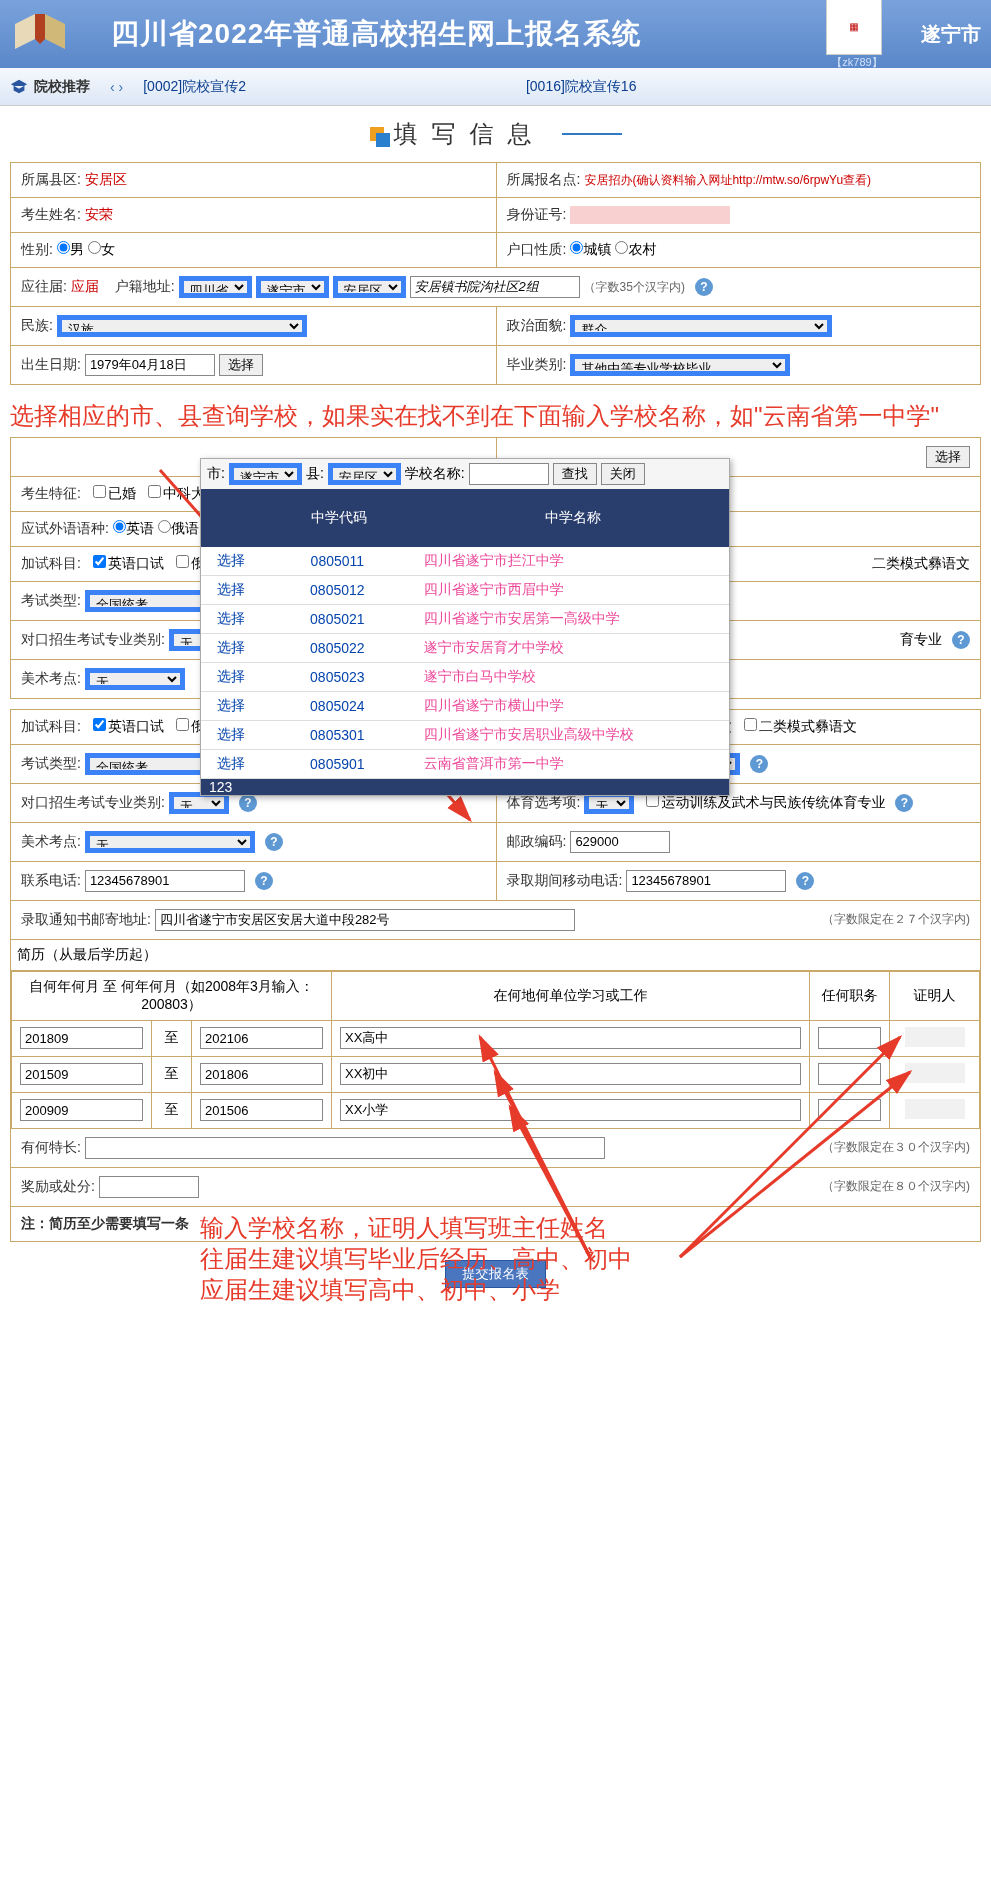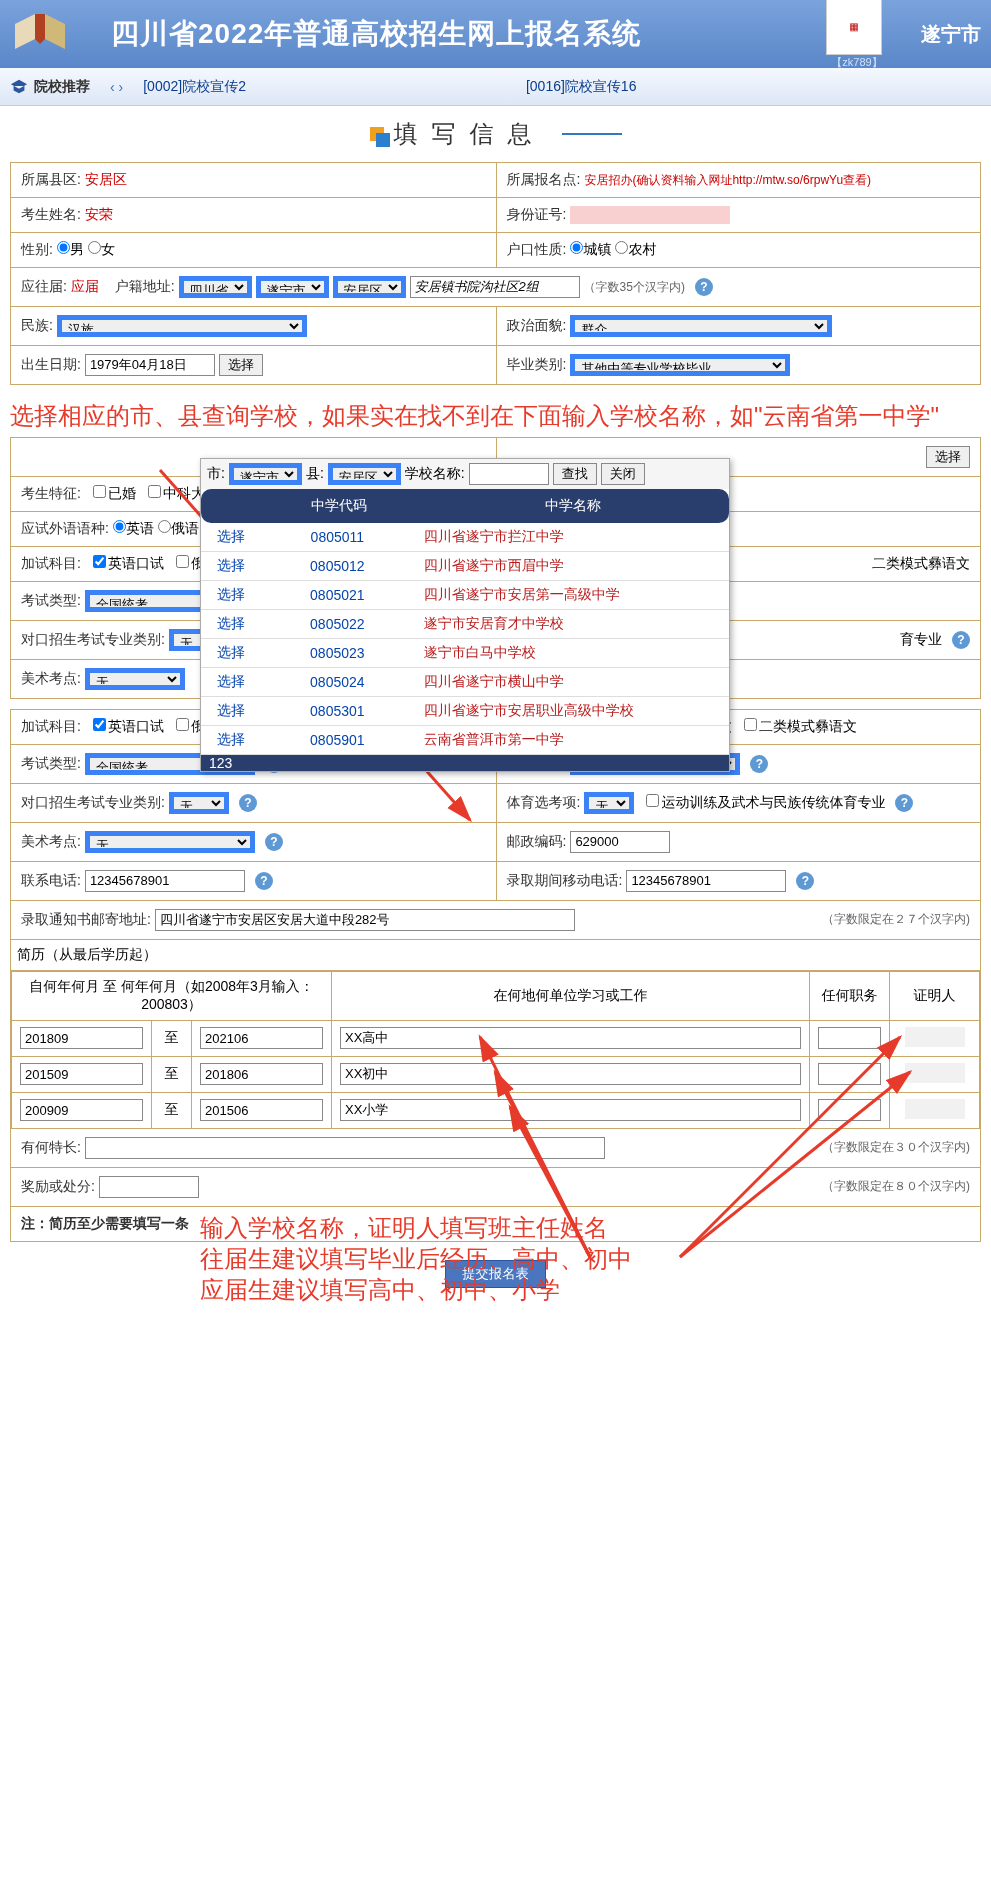--- a/index.html
+++ b/index.html
@@ -32,28 +32,28 @@
   .label { color: #333; }
   .red { color: #c00; }
   input[type="text"] { border: 1px solid #888; padding: 2px 4px; height: 22px; font-size: 13px; }
   select { border: 5px solid #3b82f6; padding: 1px 2px; height: 22px; font-size: 13px; background:#efefef;}
   button.small-btn { padding: 1px 8px; height: 22px; font-size: 13px; border:1px solid #888; background:#efefef; cursor:pointer;}
   .hint { color: #666; font-size: 12px; }
   .help-icon { display: inline-block; width: 18px; height: 18px; border-radius: 50%; background: #5e99d4; color: #fff; text-align: center; line-height: 18px; font-size: 12px; font-weight: bold; margin-left: 6px; }
   .annotation-big { color: #e63a2a; font-size: 24px; font-weight: normal; padding: 4px 10px; line-height: 1.4; position:relative; z-index:2;}
   .popup { position: absolute; left: 200px; top: 458px; width: 530px; background: #fff; border: 1px solid #aaa; box-shadow: 2px 2px 6px rgba(0,0,0,0.3); z-index: 100; }
   .popup-top { display: flex; align-items: center; padding: 4px 6px; gap: 4px; flex-wrap: wrap; background:#f5f5f5;}
-  .popup-header { background: #2a3e6e; color: #fff; display: flex; padding: 8px 0; border-radius: 10px; }
+  .popup-header { background: #2a3e6e; color: #fff; display: flex; padding: 20px 0; }
   .popup-h1 { width:60px; }
   .popup-h2 { flex:1; text-align:center; }
   .popup-h3 { flex:2; text-align:center; }
   .popup-row { display: flex; border-bottom: 1px solid #ddd; padding: 5px 0; align-items: center; }
   .popup-sel { width: 60px; text-align: center; color: #0645ad; cursor: pointer; }
   .popup-code { flex: 1; text-align: center; color: #0645ad; }
-  .popup-name { flex: 2; text-align: left; color: #b91c1c; padding-left:10px;}
+  .popup-name { flex: 2; text-align: left; color: #ec4899; padding-left:10px;}
   .popup-page { background: #2a3e6e; color: #fff; padding: 0 8px; }
   .popup-bottom { border: 2px solid #d00; padding: 4px 6px; display: flex; align-items: center; gap: 4px; }
   .resume-table { width:100%; border-collapse: collapse; }
   .resume-table th, .resume-table td { border: 1px solid #c9a96a; padding: 6px 8px; text-align: center; font-weight: normal;}
   .resume-table td input { width: 100%; }
   .resume-caption { text-align:center; padding:6px; }
   .bottom-anno-wrap { position:relative; }
   .annotation-bottom { color: #e63a2a; font-size: 24px; position:absolute; left:200px; top:-40px; width:780px; line-height:1.3; z-index:5;}
   .submit-bar { text-align:center; padding:8px; position:relative; }
   .submit-btn { background:#4a76c0; color:#fff; border:1px solid #2a56a0; padding:4px 16px; cursor:pointer;}

